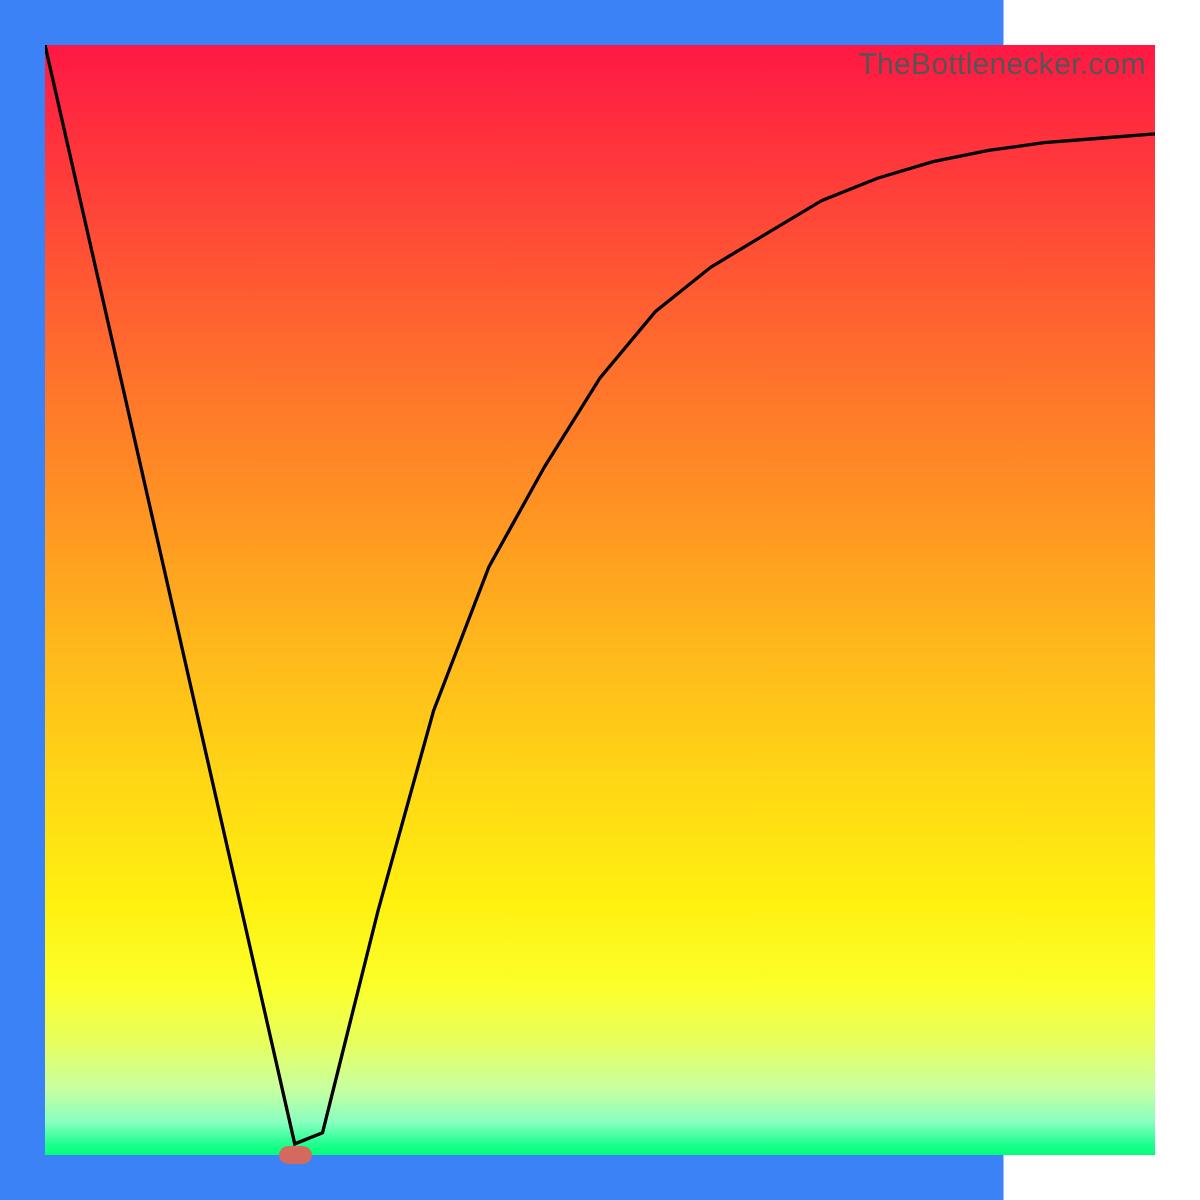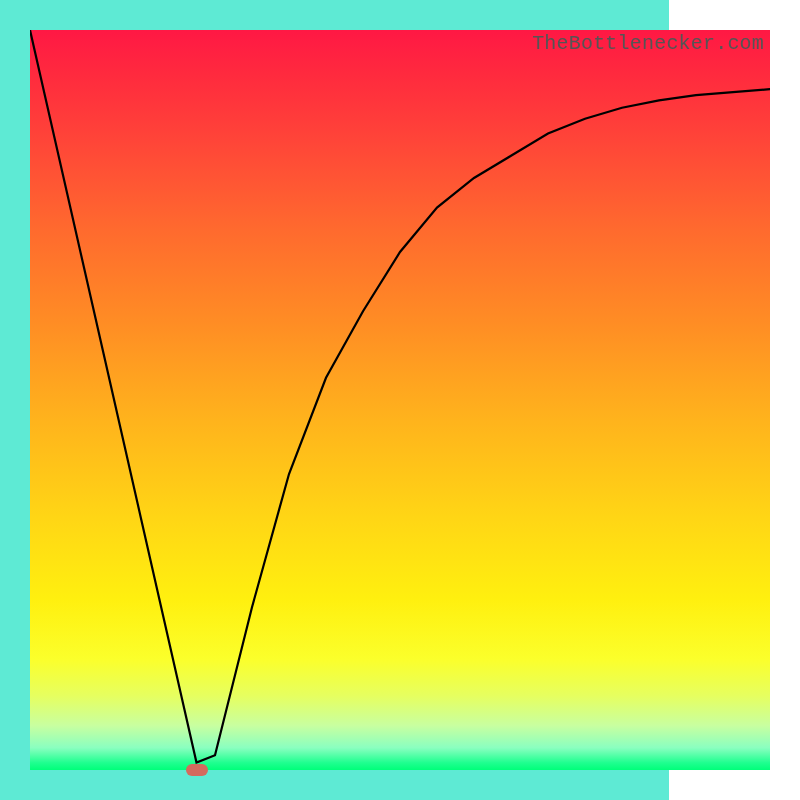--- a/index.html
+++ b/index.html
@@ -6,23 +6,22 @@
     margin: 0;
     padding: 0;
     width: 800px;
     height: 800px;
     overflow: hidden;
     font-family: Arial, Helvetica, sans-serif;
   }
   .outer-frame {
     width: 669px;
     height: 800px;
-    background: #5eead4;
+    background: #3b82f6;
     position: relative;
-    font-family: Liberation Mono, monospace;
   }
   .plot-area {
     position: absolute;
     left: 30px;
     top: 30px;
     width: 740px;
     height: 740px;
     background: linear-gradient(to bottom,
       #ff1844 0%,
       #ff2a3e 6%,

